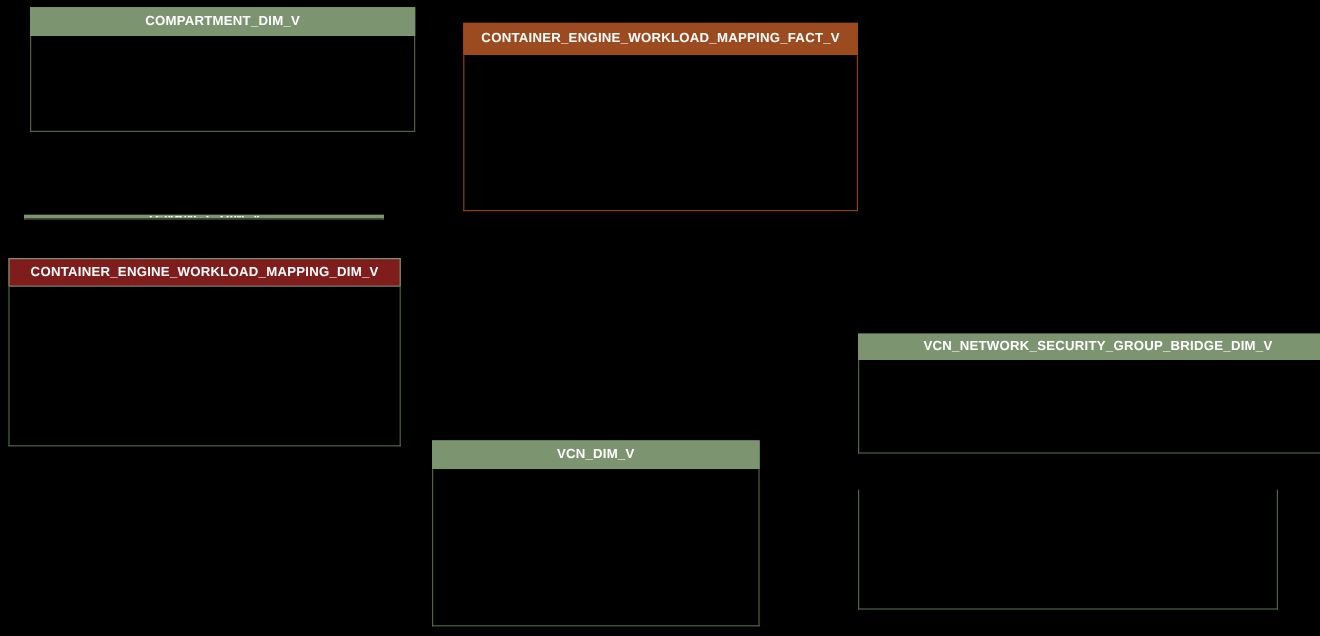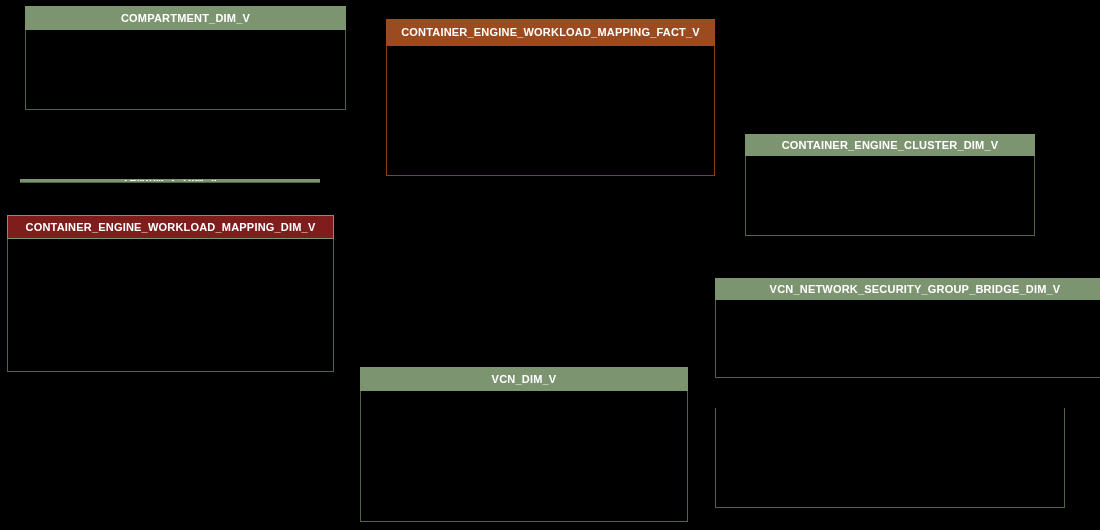--- a/index.html
+++ b/index.html
@@ -85,39 +85,33 @@
       <div class="table-body" style="border-color: rgb(140, 63, 24);">
         <ul class="col-list"></ul>
       </div>
     </div>
     <div class="table-node node-dim" style="left: 20px; top: 133px; width: 300px; height: 50px;">
       <div class="table-header" style="height: 24px; background: rgb(125, 148, 112); border-color: rgb(125, 148, 112); color: rgb(255, 255, 255); margin-top: 46px;">TENANCY_DIM_V</div>
       <div class="table-body" style="border-color: rgb(78, 99, 71);">
         <ul class="col-list"></ul>
       </div>
     </div>
-    <div class="table-node node-dim" style="left: 745px; top: 134px; width: 290px; height: 102px;">
-      <div class="table-header" style="height: 22px; background: rgb(125, 148, 112); border-color: rgb(125, 148, 112); color: rgb(255, 255, 255);">CONTAINER_ENGINE_CLUSTER_DIM_V</div>
-      <div class="table-body" style="border-color: rgb(78, 99, 71);">
-        <ul class="col-list"></ul>
-      </div>
-    </div>
     <div class="table-node node-dim" style="left: 7px; top: 215px; width: 327px; height: 157px;">
       <div class="table-header" style="height: 24px; background: #7f1d1d; border-color: rgb(125, 148, 112); color: rgb(255, 255, 255);">CONTAINER_ENGINE_WORKLOAD_MAPPING_DIM_V</div>
       <div class="table-body" style="border-color: rgb(78, 99, 71);">
         <ul class="col-list"></ul>
       </div>
     </div>
     <div class="table-node node-dim" style="left: 715px; top: 278px; width: 400px; height: 100px;">
       <div class="table-header" style="height: 22px; background: rgb(125, 148, 112); border-color: rgb(125, 148, 112); color: rgb(255, 255, 255);">VCN_NETWORK_SECURITY_GROUP_BRIDGE_DIM_V</div>
       <div class="table-body" style="border-color: rgb(78, 99, 71);">
         <ul class="col-list"></ul>
       </div>
     </div>
-    <div class="table-node node-dim" style="left: 360px; top: 367px; width: 328px; height: 155px;">
+    <div class="table-node node-dim" style="left: 360px; top: 367px; width: 273px; height: 155px;">
       <div class="table-header" style="height: 24px; background: rgb(125, 148, 112); border-color: rgb(125, 148, 112); color: rgb(255, 255, 255);">VCN_DIM_V</div>
       <div class="table-body" style="border-color: rgb(78, 99, 71);">
         <ul class="col-list"></ul>
       </div>
     </div>
     <div class="table-node node-dim" style="left: 715px; top: 408px; width: 350px; height: 100px;">
       <div class="table-body" style="border-color: rgb(78, 99, 71);">
         <ul class="col-list"></ul>
       </div>
     </div>

